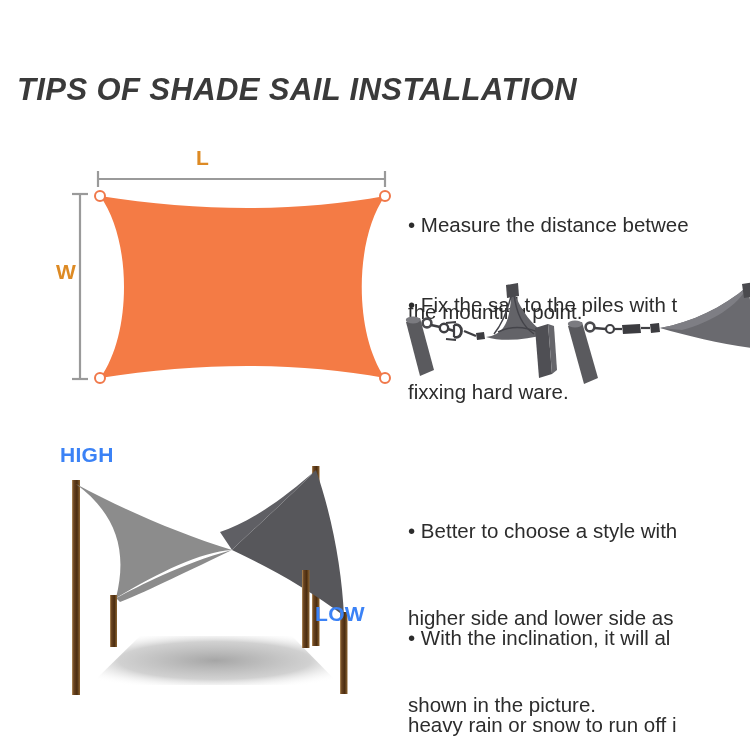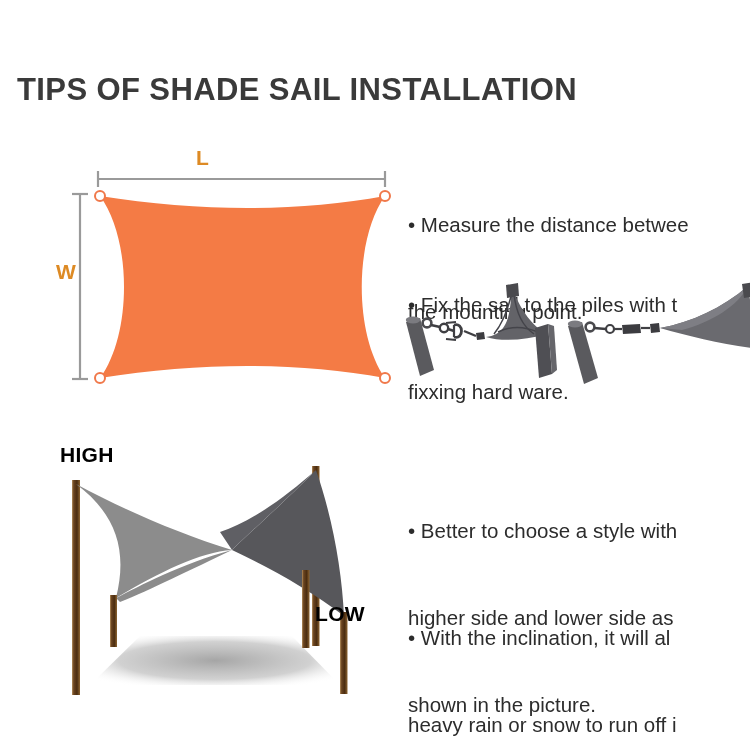--- a/index.html
+++ b/index.html
@@ -8,20 +8,21 @@
     font-family:"Liberation Sans","DejaVu Sans",sans-serif;
     -webkit-font-smoothing:antialiased;
   }
   #page{position:absolute;inset:0;background:#fff;overflow:hidden;}
 
   
   .title{
     position:absolute;left:0;top:72px;width:594px;text-align:center;
     font-size:31px;font-weight:bold;color:#3a3a3a;letter-spacing:.4px;
     white-space:nowrap;
+    font-style:italic;
   }
 
   
   .bullet-block{
     position:absolute;
     font-size:20.5px;line-height:29px;color:#2c2c2c;font-weight:500;
     width:400px;white-space:pre;
   }
   .bullet-line{white-space:pre;}
 
@@ -29,21 +30,21 @@
   .sail-rect-wrap{position:absolute;left:60px;top:148px;width:340px;height:250px;}
   .dim-label{
     position:absolute;font-size:21px;font-weight:bold;color:#DD8A24;
   }
   .dim-L{left:136px;top:-2px;}
   .dim-W{left:-4px;top:112px;}
 
   
   .scene-wrap{position:absolute;left:20px;top:440px;width:400px;height:275px;}
   .hl-label{
-    position:absolute;font-size:21px;font-weight:bold;color:#000000;
+    position:absolute;font-size:21px;font-weight:bold;color:#3b82f6;
     letter-spacing:.3px;
     text-align:center;
   }
   .hl-high{left:40px;top:3px;}
   .hl-low{left:295px;top:162px;}
 
   
   .hw-wrap{position:absolute;top:282px;}
   .hw-1{left:402px;width:180px;height:115px;}
   .hw-2{left:562px;width:200px;height:115px;}

